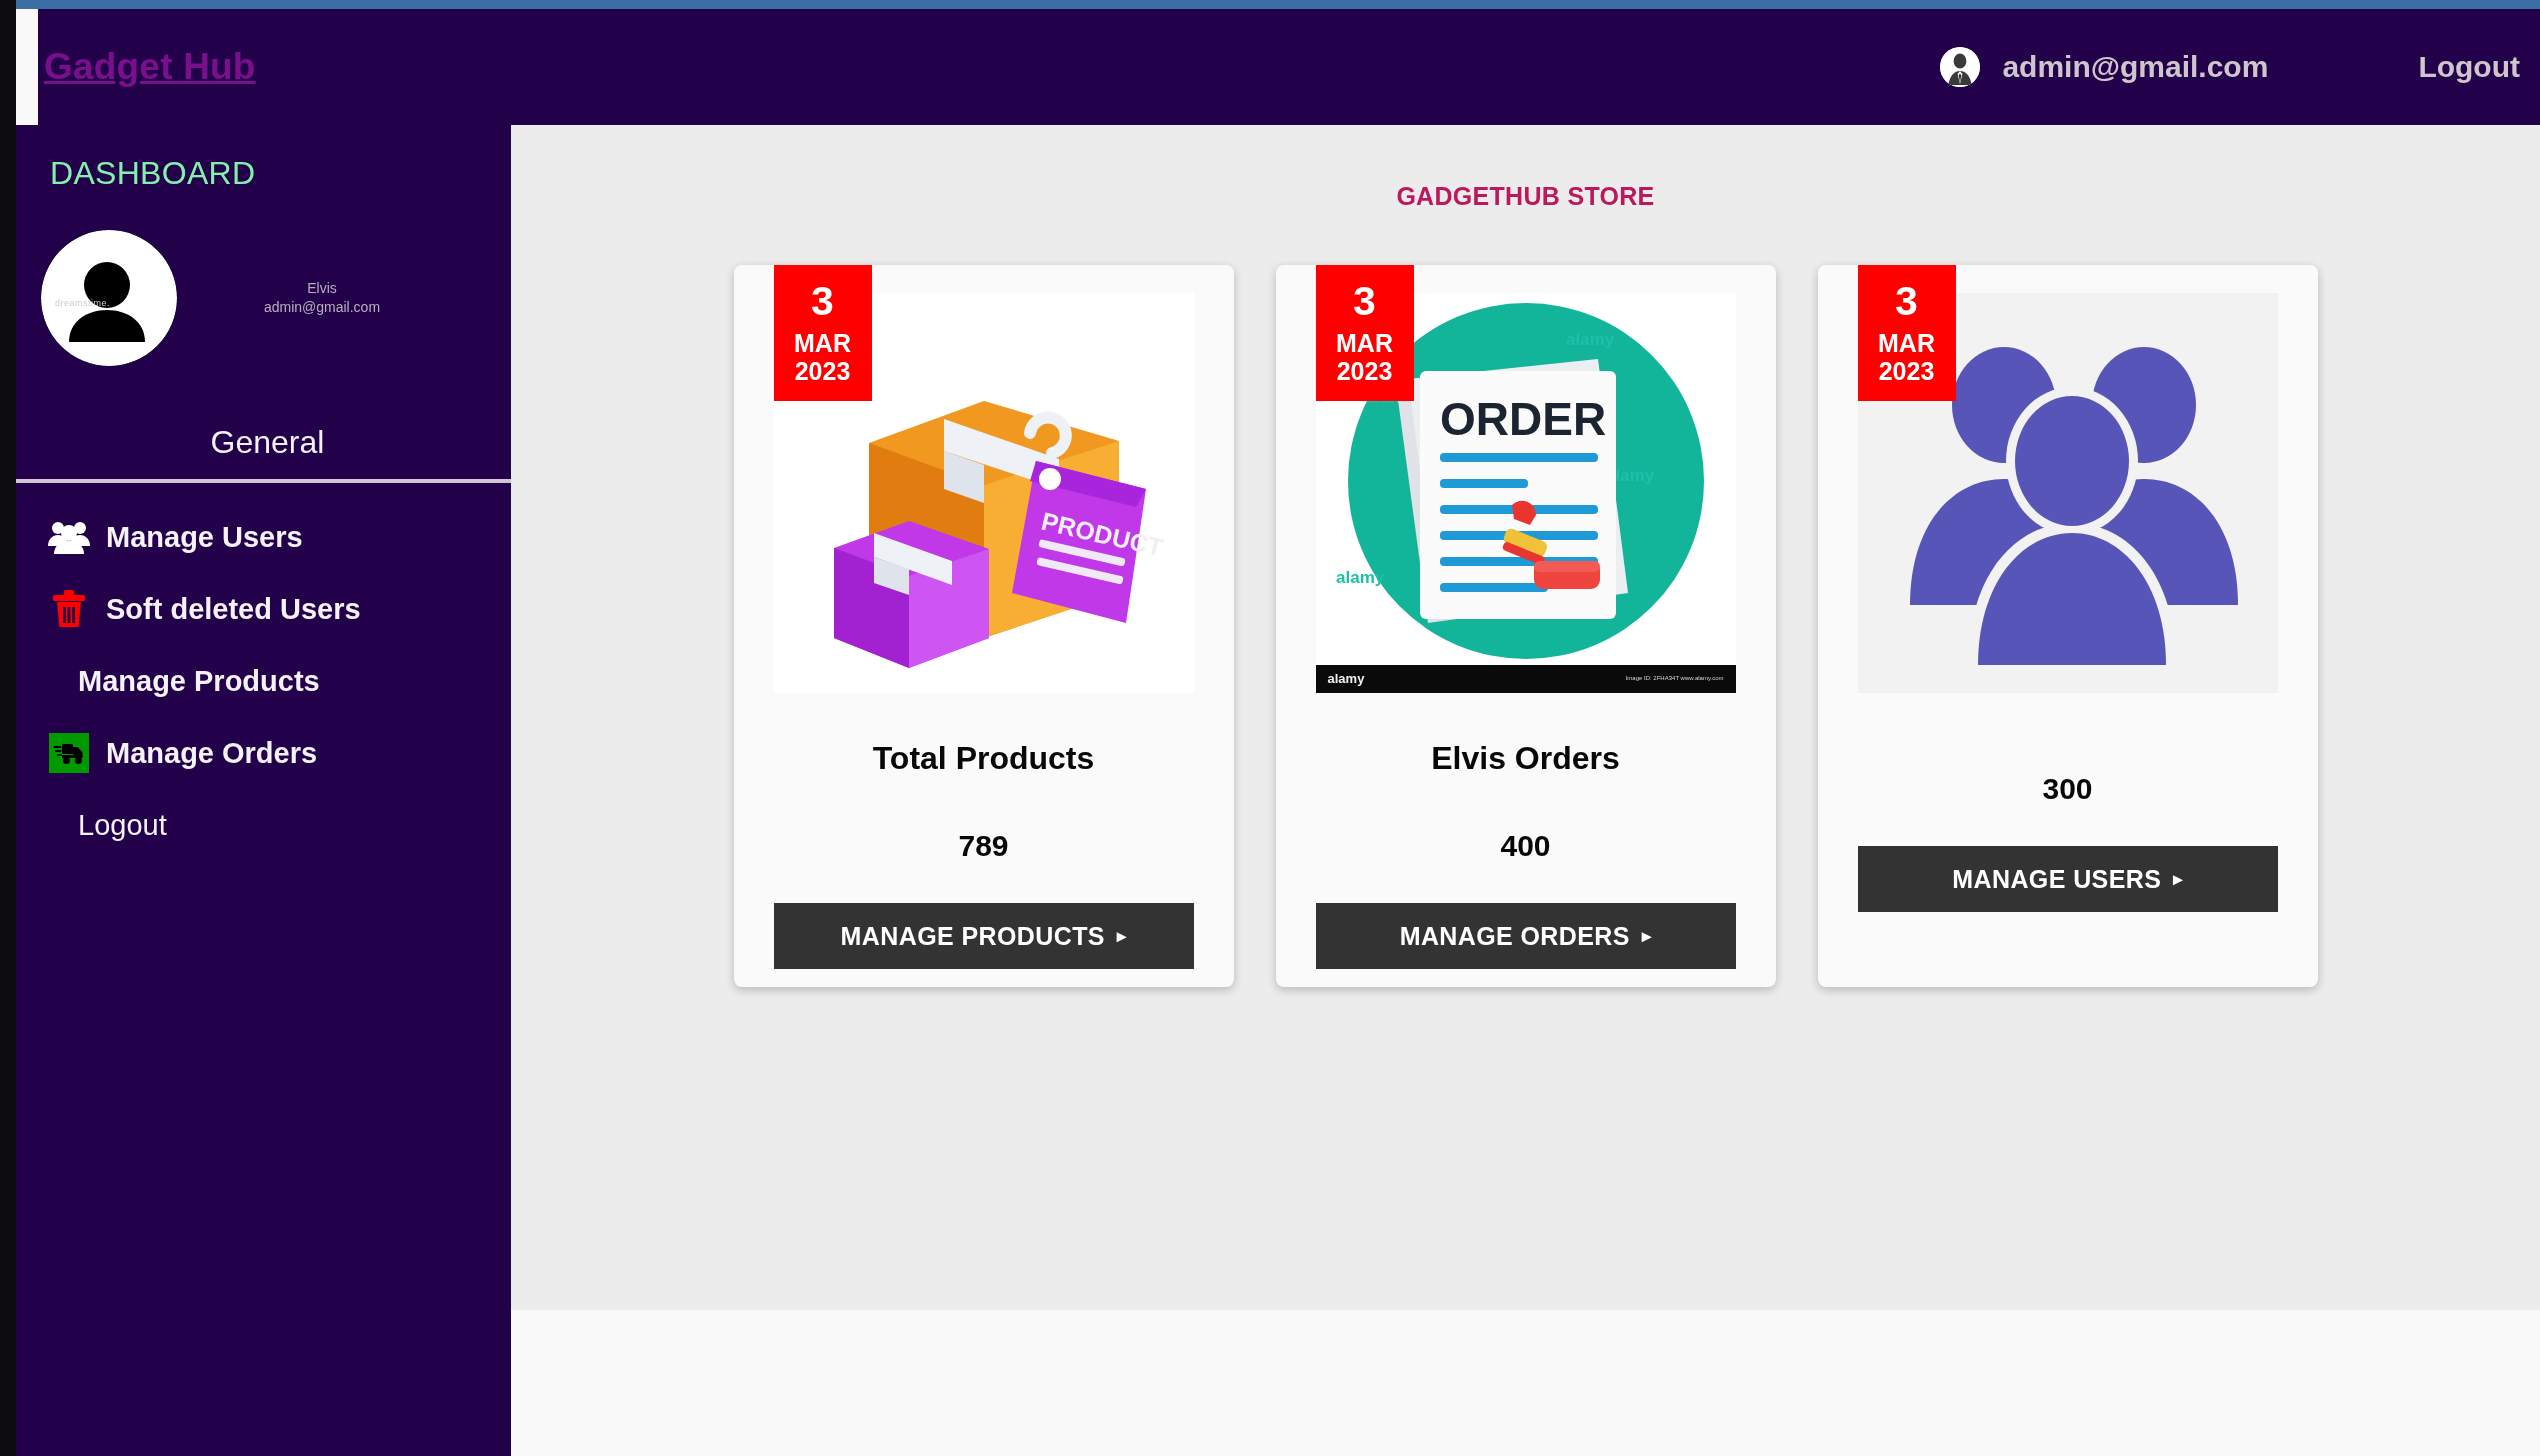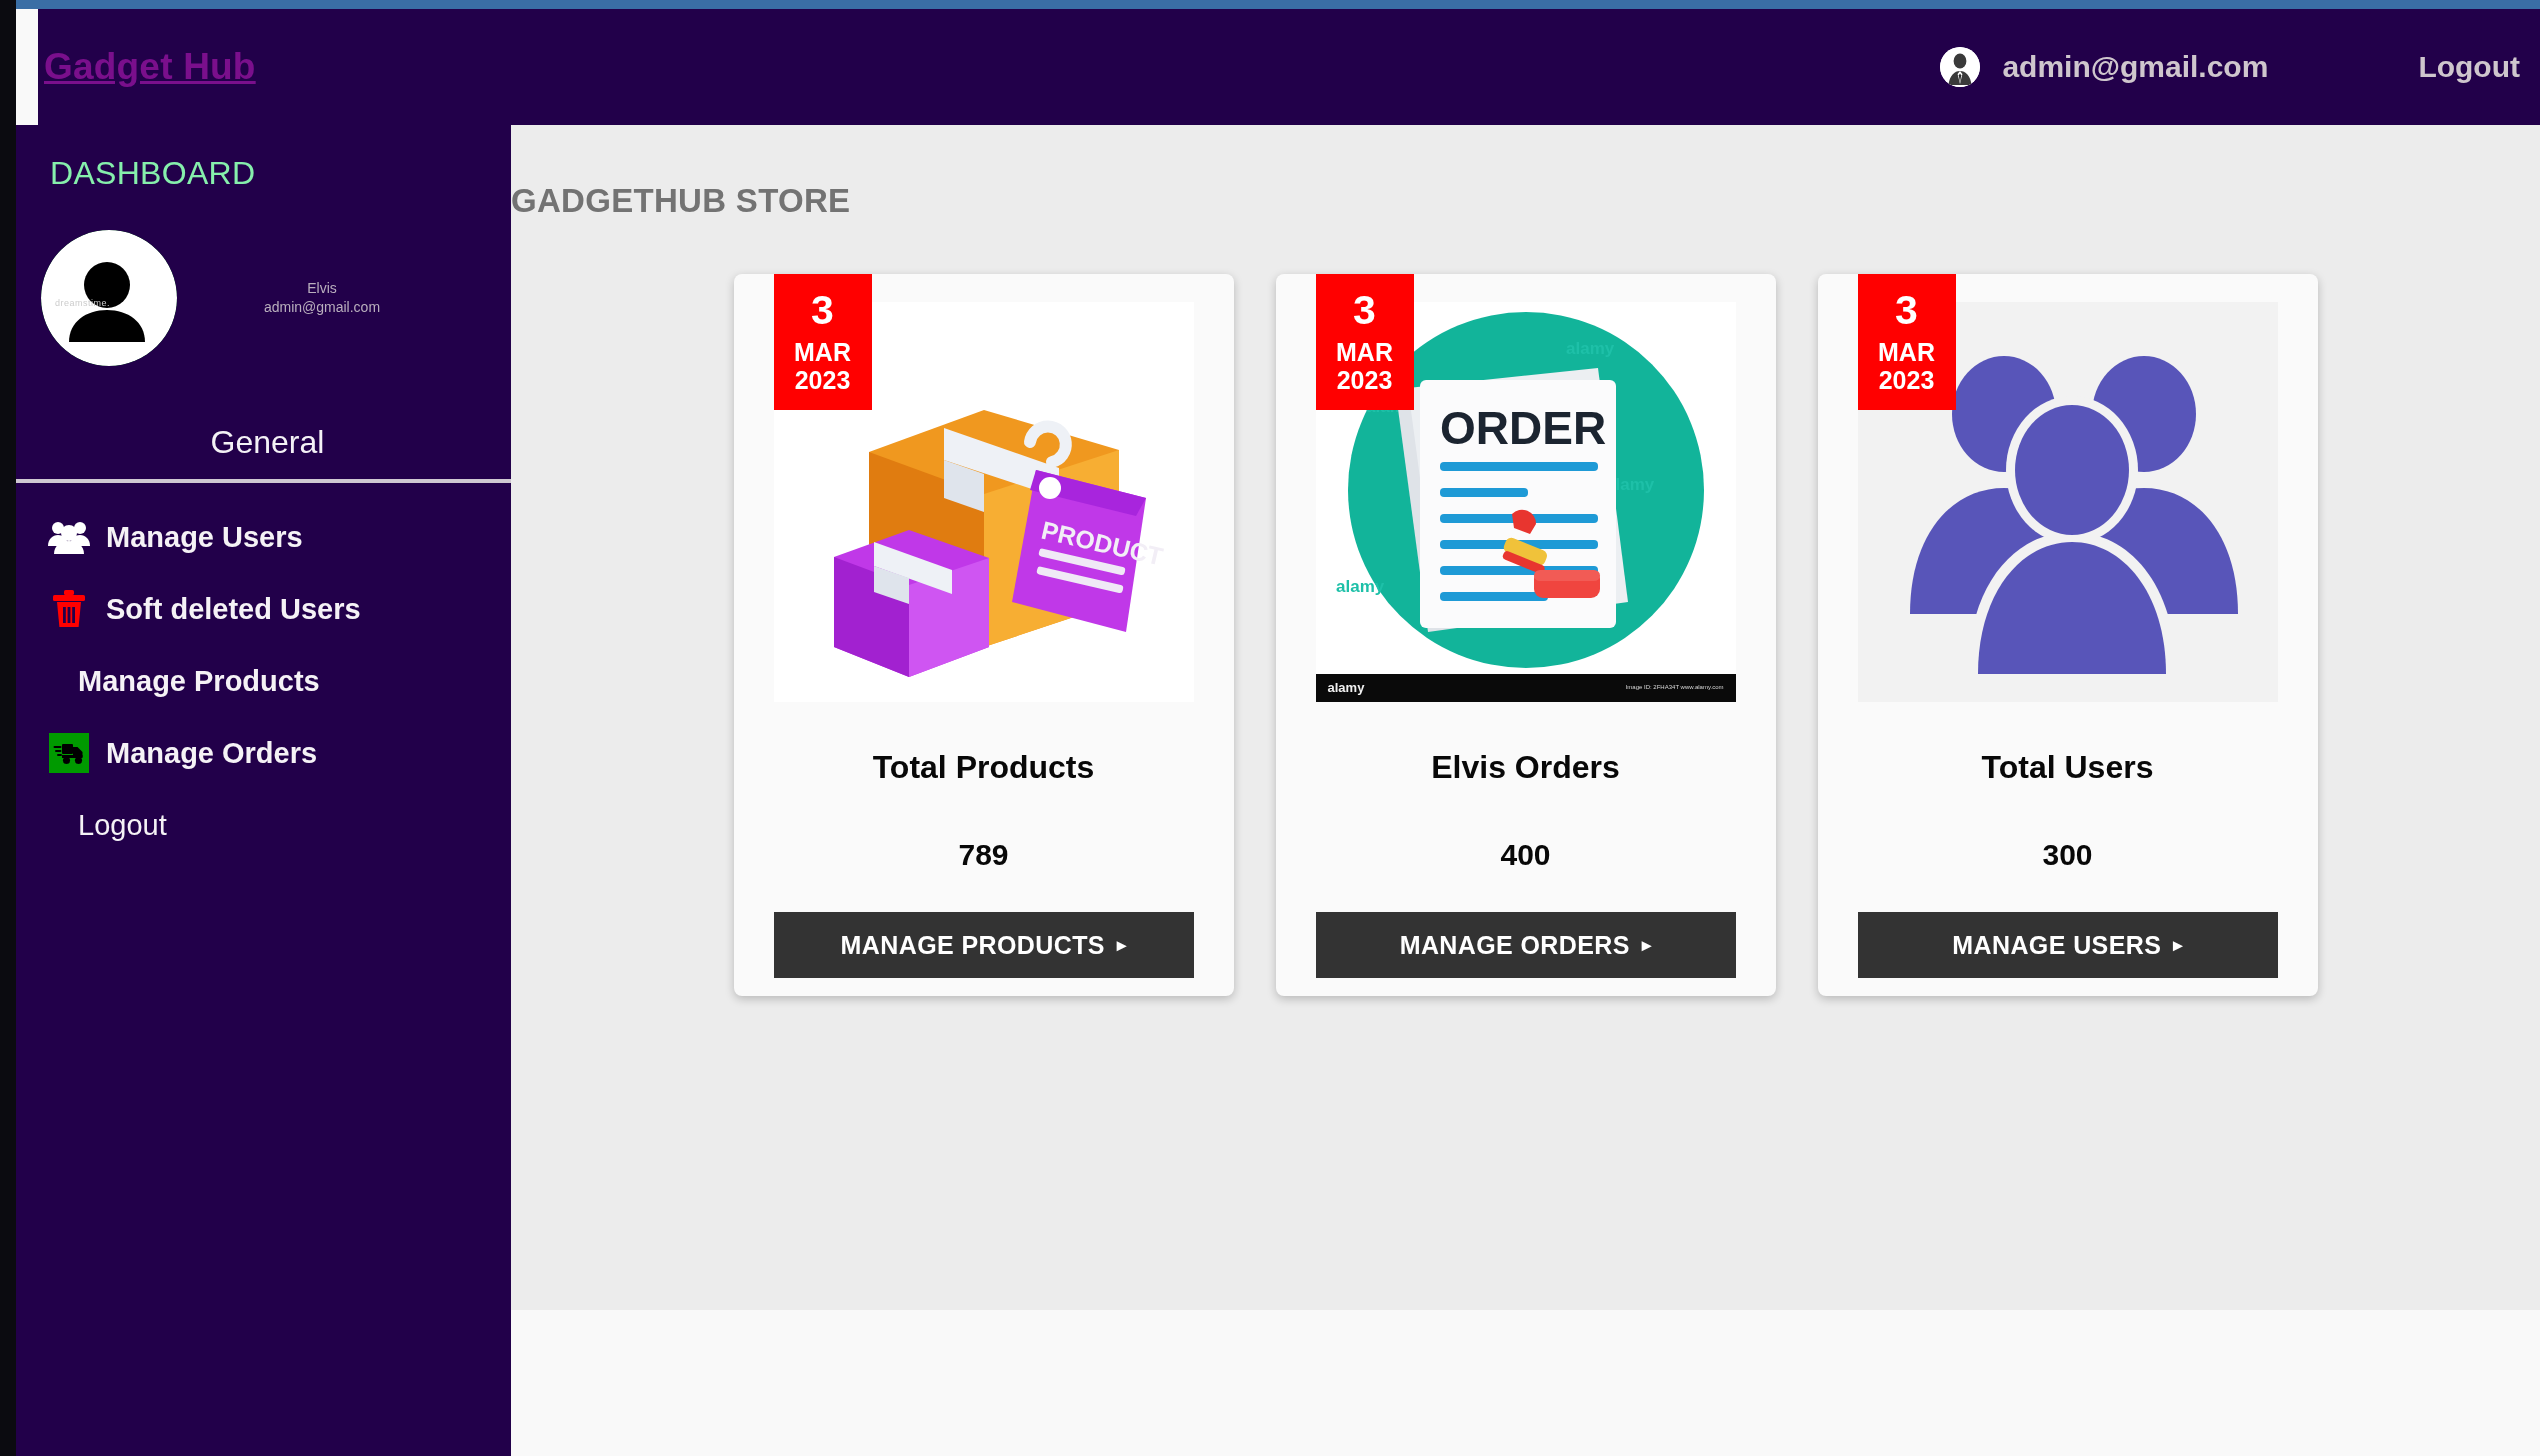--- a/index.html
+++ b/index.html
@@ -106,21 +106,21 @@
     width: 40px; height: 40px; background: #009a00;
     display: flex; align-items: center; justify-content: center;
   }
 
   
   .main {
     position: absolute; left: 511px; top: 125px; width: 2029px; height: 1185px;
     background: #ececec;
   }
   .main-title {
-    text-align: left; font-size: 33px; font-weight: bold; color: #737373;
+    text-align: center; font-size: 25px; font-weight: bold; color: #be185d;
     padding-top: 57px; letter-spacing: .3px;
   }
   .cards {
     display: flex; justify-content: center; gap: 42px; padding-top: 54px;
   }
   .card {
     width: 500px; background: #fafafa;
     border-radius: 8px;
     box-shadow: 0 3px 10px rgba(0,0,0,.22);
     position: relative;
@@ -401,21 +401,20 @@
               <ellipse cx="286" cy="112" rx="52" ry="58" fill="#5855b9"></ellipse>
               <path d="M192 312 C192 232 234 186 286 186 C338 186 380 232 380 312 Z" fill="#5855b9"></path>
 
               <ellipse cx="214" cy="168" rx="66" ry="74" fill="#f2f2f2"></ellipse>
               <path d="M110 372 C110 282 158 230 214 230 C270 230 318 282 318 372 Z" fill="#f2f2f2"></path>
               <ellipse cx="214" cy="168" rx="57" ry="65" fill="#5855b9"></ellipse>
               <path d="M120 372 C120 290 164 240 214 240 C264 240 308 290 308 372 Z" fill="#5855b9"></path>
             </svg>
           </div>
         </div>
-        <div class="card-title">Total Users</div>
         <div class="card-value">300</div>
         <button class="card-btn">
           <span>MANAGE USERS</span>
           <span class="caret">▸</span>
         </button>
       </div>
 
     </div>
   </div>
 

